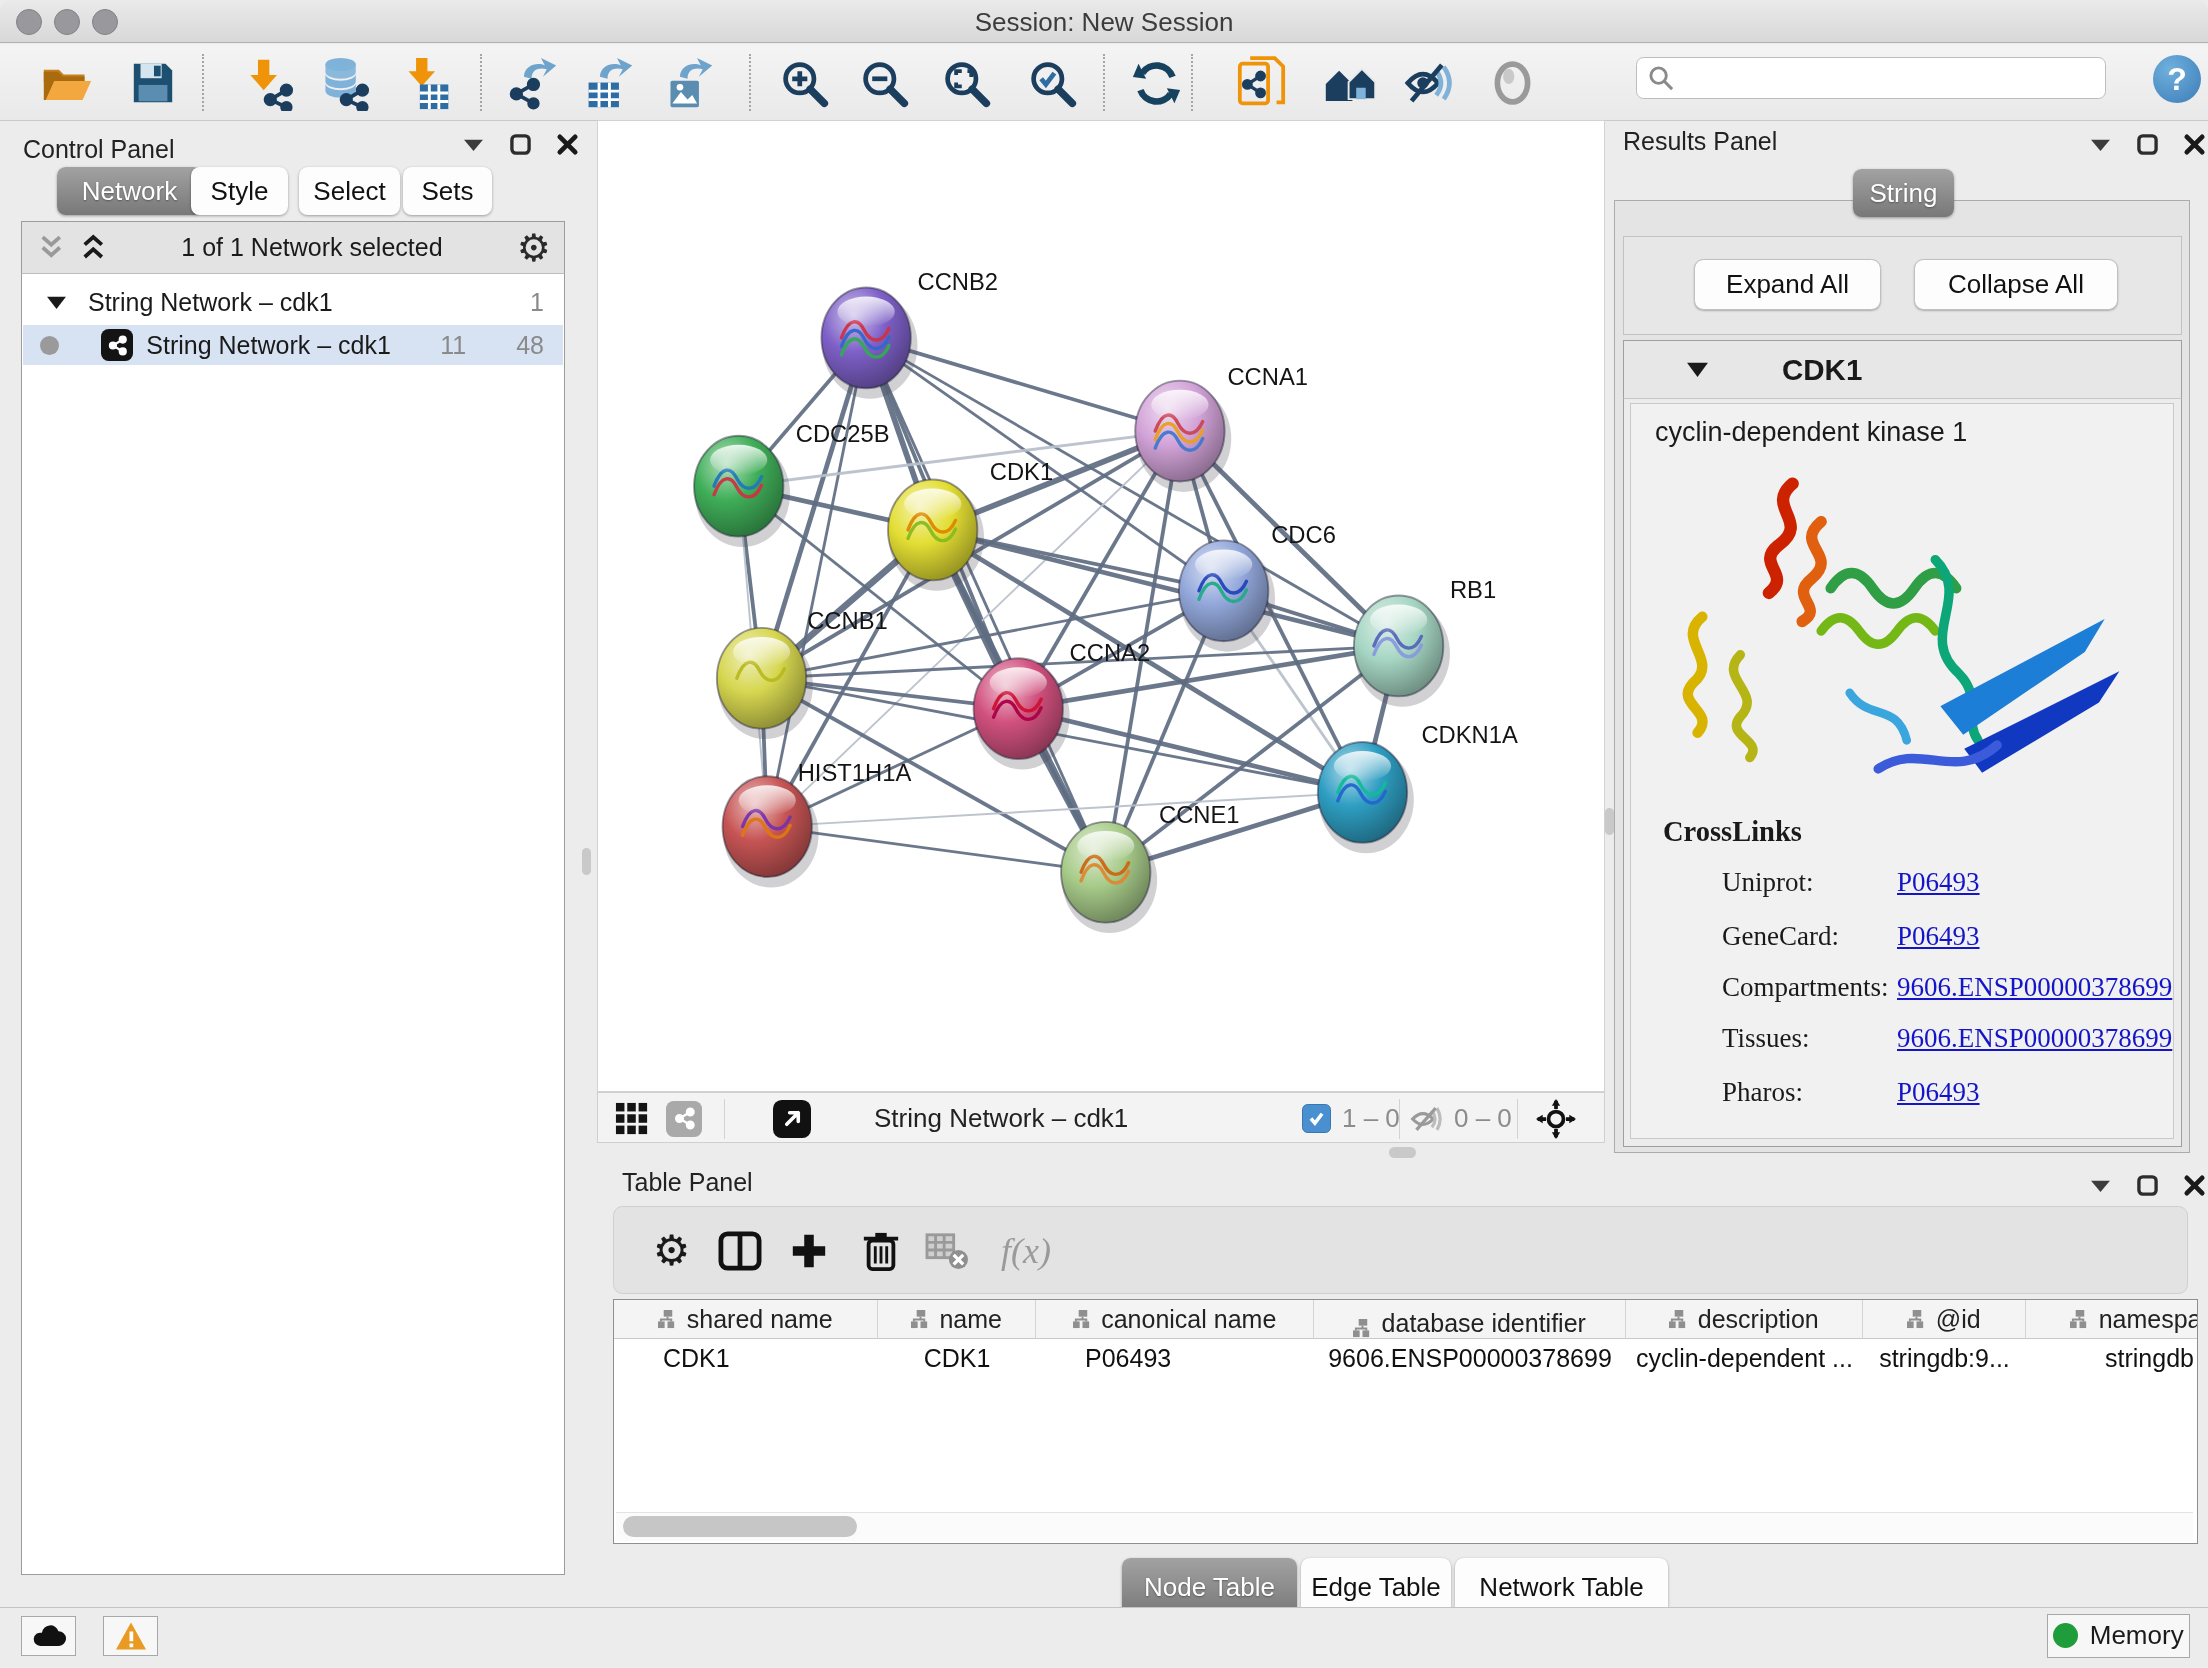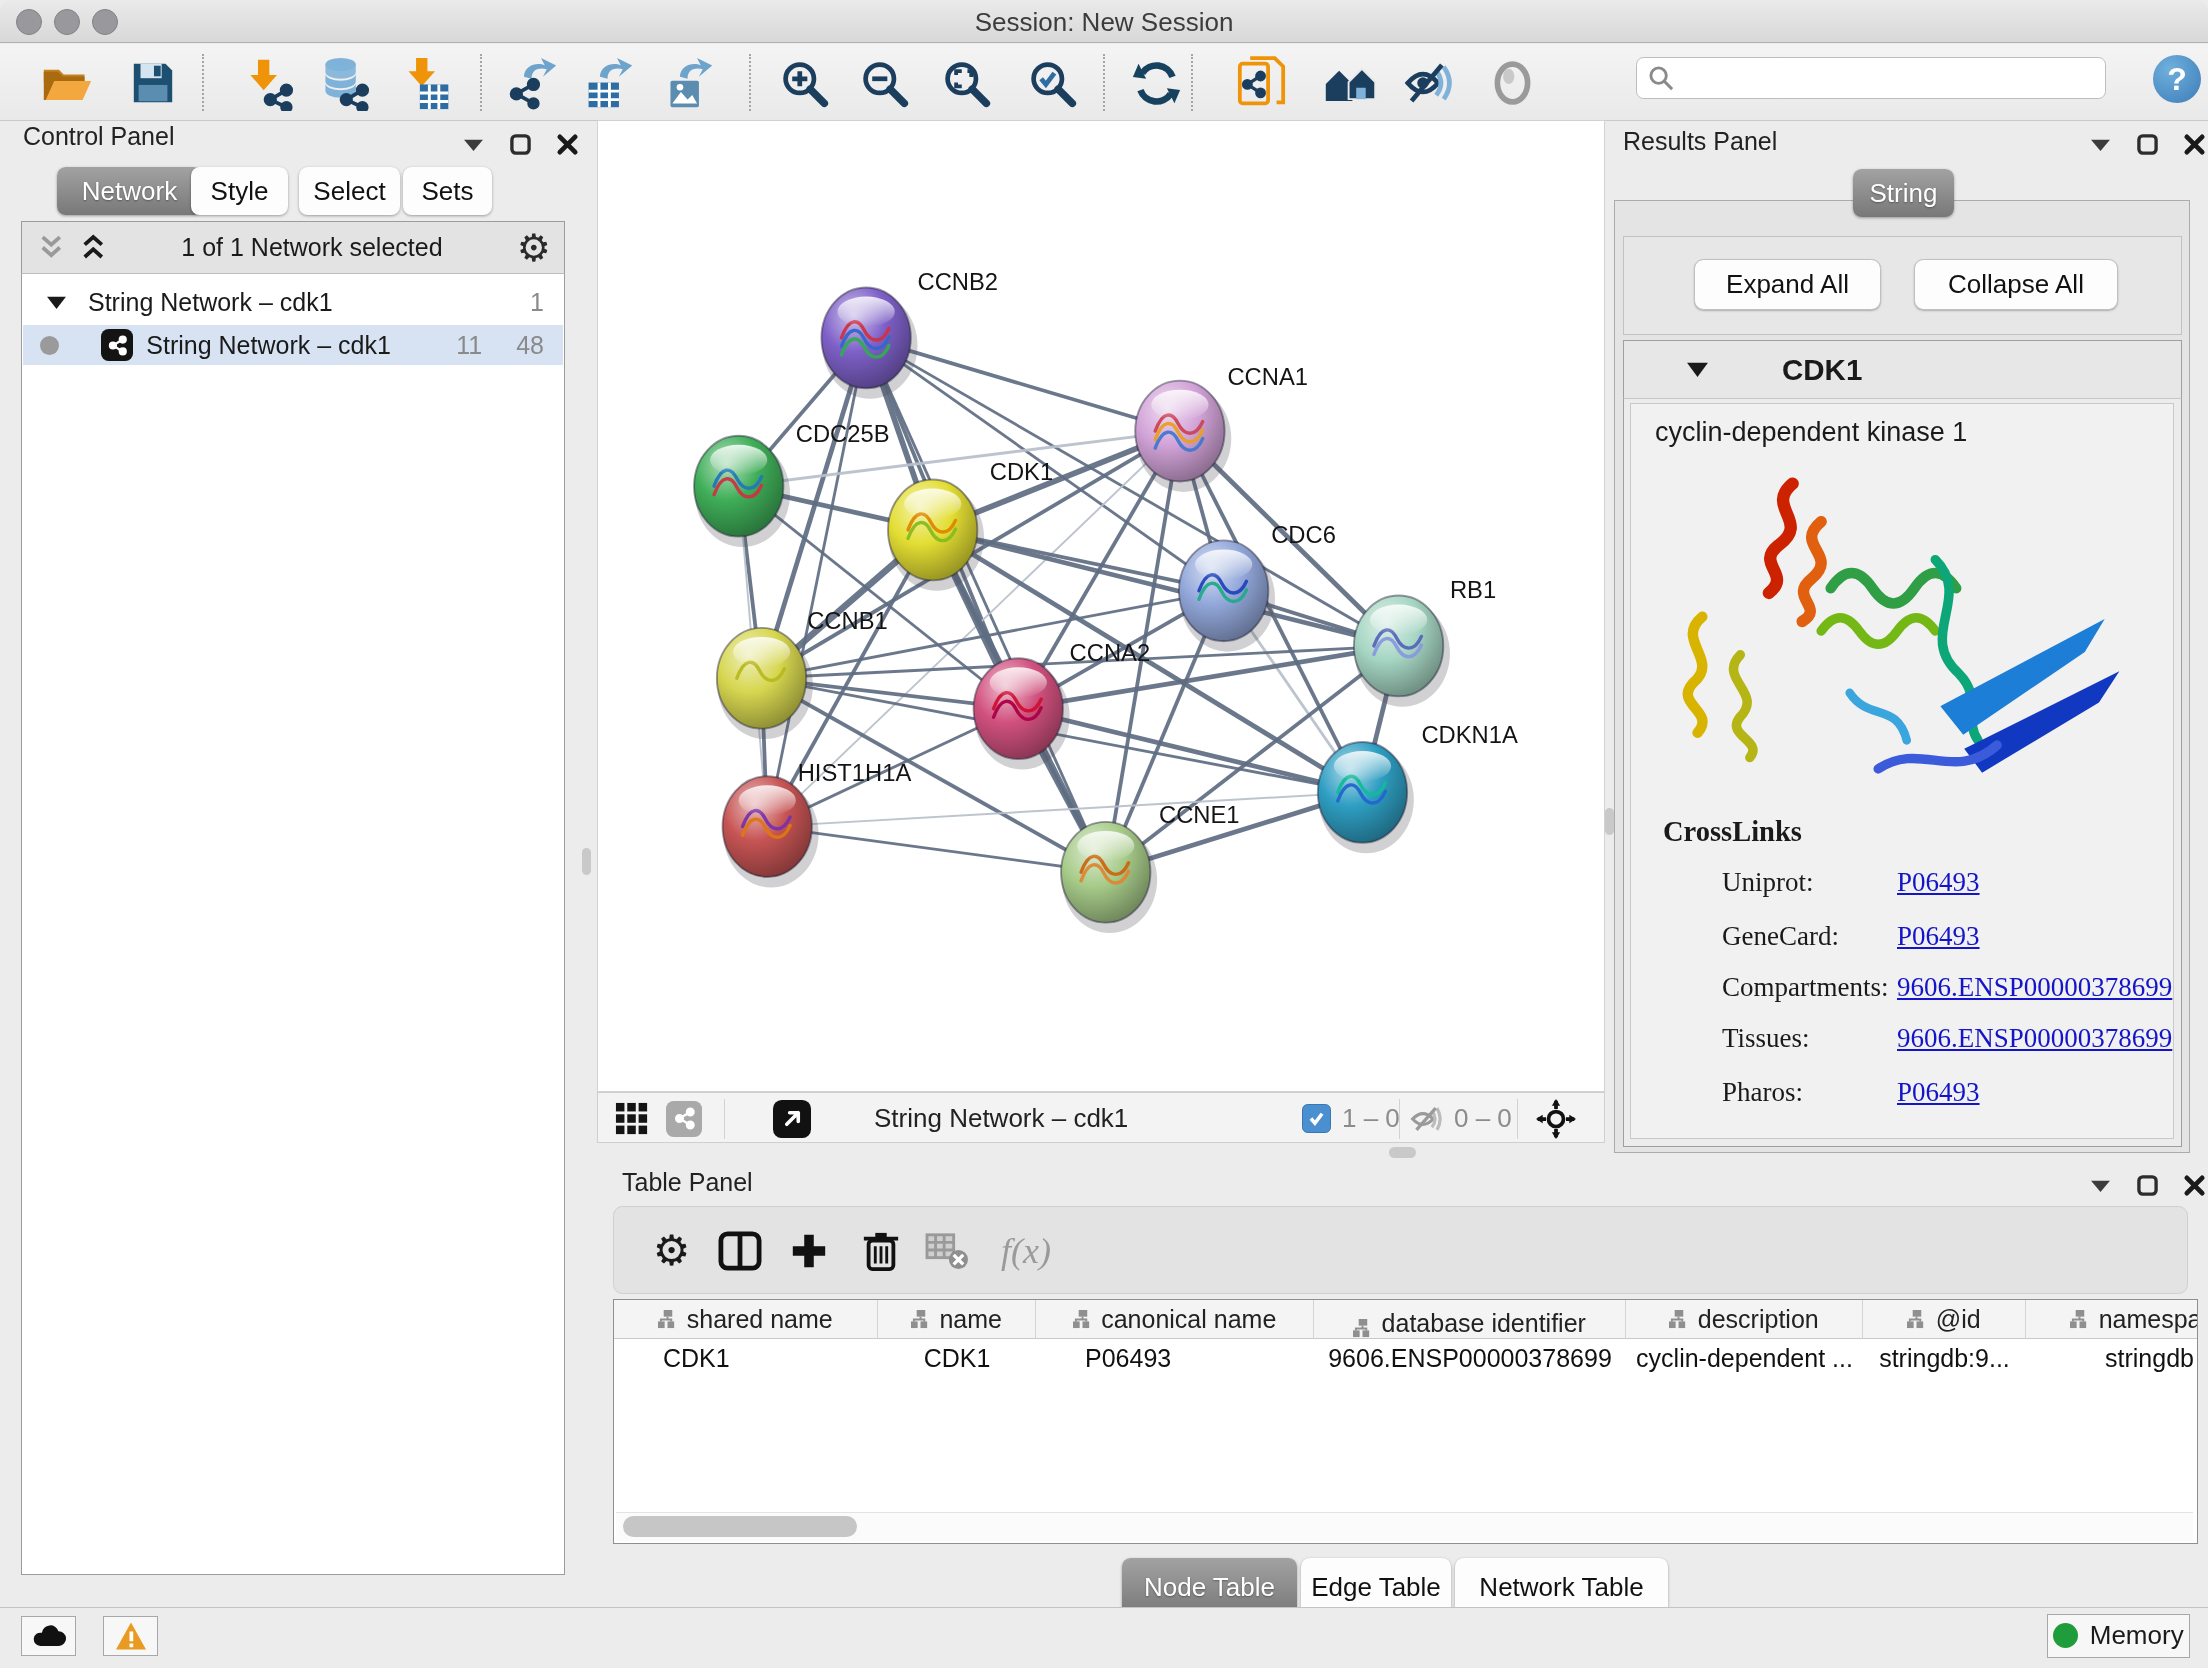--- a/index.html
+++ b/index.html
@@ -264,21 +264,21 @@
   <div class="searchbox">
     <svg width="27" height="27" viewBox="0 0 28 28">
         <circle cx="11" cy="11" r="8" fill="none" stroke="#8a8a8a" stroke-width="3"></circle>
         <path d="M17 17 L25 25" stroke="#8a8a8a" stroke-width="3"></path>
       </svg>
     <input type="text" value="" style="">
   </div>
   <div class="helpbtn">?</div>
 </div>
 
-<div class="abs" style="left:23px;top:122px;width:380px">
+<div class="abs" style="left:23px;top:135px;width:380px">
   <span class="panel-title">Control Panel</span>
 </div>
 <div class="abs panel-icons" style="left:462px;top:133px">
   <svg width="23" height="17" viewBox="0 0 24 18">
       <polygon points="2,4 22,4 12,16" fill="#3c3c3c"></polygon>
     </svg>
   <svg width="21" height="21" viewBox="0 0 22 22">
       <rect x="2" y="2" width="18" height="18" rx="4" fill="none" stroke="#2c2c2c" stroke-width="3.5"></rect>
     </svg>
   <svg width="23" height="23" viewBox="0 0 24 24">
@@ -316,21 +316,21 @@
     <svg width="21" height="21" viewBox="0 0 32 32">
         <g stroke="#fff" stroke-width="3.5" fill="#fff">
           <circle cx="9" cy="16" r="4.5"></circle>
           <circle cx="24" cy="7" r="4.5"></circle>
           <circle cx="24" cy="25" r="4.5"></circle>
           <path d="M9 16 L24 7 M9 16 L24 25" fill="none"></path>
         </g>
       </svg>
   </span>
   <span style="margin-left:13.3px;flex:1">String Network – cdk1</span>
-  <span class="tree-count" style="margin-right:34px">11</span>
+  <span class="tree-count" style="margin-right:50px">11</span>
   <span class="tree-count" style="margin-right:19px">48</span>
 </div>
 
 <div class="grip" style="left:582px;top:848px;width:8.6px;height:27px"></div>
 
 <div class="abs canvas-box">
   <svg id="net-svg" width="1006" height="970" viewBox="0 0 1058 1020">
       <defs>
         <linearGradient id="gloss" x1="0" y1="0" x2="0" y2="1">
           <stop offset="0%" stop-color="#ffffff" stop-opacity="0.85"></stop>

